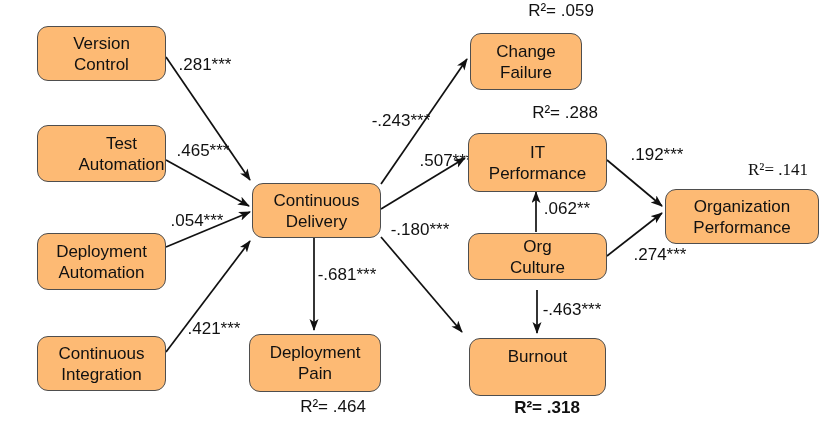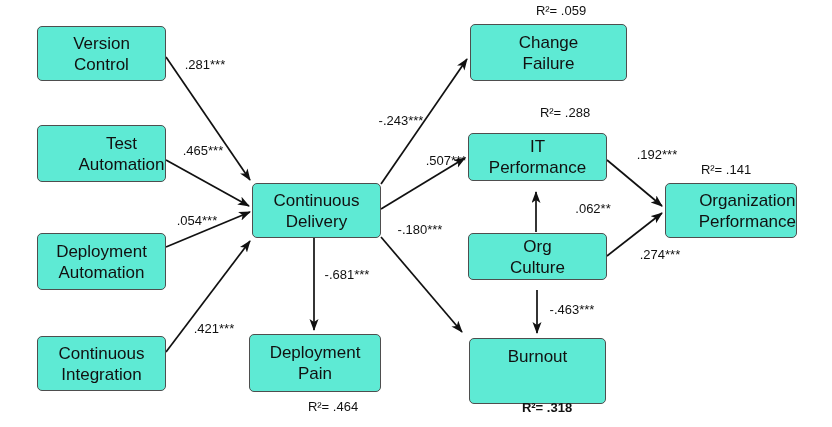--- a/index.html
+++ b/index.html
@@ -18,42 +18,42 @@
   #edge-layer {
     position: absolute;
     left: 0;
     top: 0;
     width: 832px;
     height: 427px;
   }
   .node {
     position: absolute;
     box-sizing: border-box;
-    background: #5eead4;
+    background: #fdba74;
     border: 1.6px solid #4e4e4e;
-    border-radius: 5px;
+    border-radius: 11px;
     display: flex;
     align-items: center;
     justify-content: center;
     text-align: center;
   }
   .node.valign-top {
     align-items: flex-start;
     padding-top: 7px;
   }
   .node .node-label {
     white-space: pre-line;
     font-size: 17px;
     line-height: 21px;
     color: #111111;
   }
   .edge-label, .r2-label {
     position: absolute;
     transform: translate(-50%, -50%);
-    font-size: 13px;
+    font-size: 17px;
     line-height: 18px;
     color: #111111;
     white-space: nowrap;
   }
 </style>
 </head>
 <body>
 
 <div id="figure">
   <svg id="edge-layer" width="832" height="427" viewBox="0 0 832 427" xmlns="http://www.w3.org/2000/svg">
@@ -77,21 +77,21 @@
     </svg>
 <div class="edge-label" style="left: 205px; top: 65px;">.281***</div>
     <div class="edge-label" style="left: 203px; top: 151px;">.465***</div>
     <div class="edge-label" style="left: 197px; top: 221px;">.054***</div>
     <div class="edge-label" style="left: 214px; top: 329px;">.421***</div>
     <div class="edge-label" style="left: 401px; top: 85px; margin-top: 36px;">-.243***</div>
     <div class="edge-label" style="left: 446px; top: 161px;">.507***</div>
     <div class="edge-label" style="left: 420px; top: 230px;">-.180***</div>
     <div class="edge-label" style="left: 347px; top: 275px; text-align: center;">-.681***</div>
     <div class="edge-label" style="left: 657px; top: 155px;">.192***</div>
-    <div class="edge-label" style="left: 593px; top: 209px;">.062**</div>
+    <div class="edge-label" style="left: 567px; top: 209px;">.062**</div>
     <div class="edge-label" style="left: 660px; top: 255px;">.274***</div>
     <div class="edge-label" style="left: 572px; top: 310px;">-.463***</div>
     <div class="node" style="left: 37px; top: 26px; width: 129px; height: 55px;">
       <span class="node-label">Version
 Control</span>
     </div>
     <div class="node" style="left: 37px; top: 125px; width: 129px; height: 57px; padding-left: 40px;">
       <span class="node-label">Test
 Automation</span>
     </div>
@@ -100,40 +100,40 @@
 Automation</span>
     </div>
     <div class="node" style="left: 37px; top: 336px; width: 129px; height: 55px;">
       <span class="node-label">Continuous
 Integration</span>
     </div>
     <div class="node" style="left: 252px; top: 183px; width: 129px; height: 55px;">
       <span class="node-label">Continuous
 Delivery</span>
     </div>
-    <div class="node" style="left: 470px; top: 24px; width: 157px; height: 57px;">
+    <div class="node" style="left: 470px; top: 33px; width: 112px; height: 57px;">
       <span class="node-label">Change
 Failure</span>
     </div>
     <div class="r2-label" style="left: 561px; top: 11px;">R²= .059</div>
-    <div class="node" style="left: 468px; top: 133px; width: 139px; height: 48px;">
+    <div class="node" style="left: 468px; top: 133px; width: 139px; height: 59px;">
       <span class="node-label">IT
 Performance</span>
     </div>
     <div class="r2-label" style="left: 565px; top: 113px; text-align: right;">R²= .288</div>
-    <div class="node" style="left: 665px; top: 183px; width: 132px; height: 55px; justify-content: flex-end;">
+    <div class="node" style="left: 665px; top: 189px; width: 154px; height: 55px;">
       <span class="node-label">Organization
 Performance</span>
     </div>
-    <div class="r2-label" style="left: 726px; top: 170px;">R²= .141</div>
+    <div class="r2-label" style="left: 778px; top: 170px; font-family: Liberation Serif, serif;">R²= .141</div>
     <div class="node" style="left: 468px; top: 233px; width: 139px; height: 47px;">
       <span class="node-label">Org
 Culture</span>
     </div>
-    <div class="node valign-top" style="left: 469px; top: 338px; width: 137px; height: 66px;">
+    <div class="node valign-top" style="left: 469px; top: 338px; width: 137px; height: 58px;">
       <span class="node-label">Burnout</span>
     </div>
     <div class="r2-label" style="left: 547px; top: 408px; font-weight: bold;">R²= .318</div>
     <div class="node" style="left: 249px; top: 334px; width: 132px; height: 58px;">
       <span class="node-label">Deployment
 Pain</span>
     </div>
     <div class="r2-label" style="left: 333px; top: 407px;">R²= .464</div>
   </div>
 

